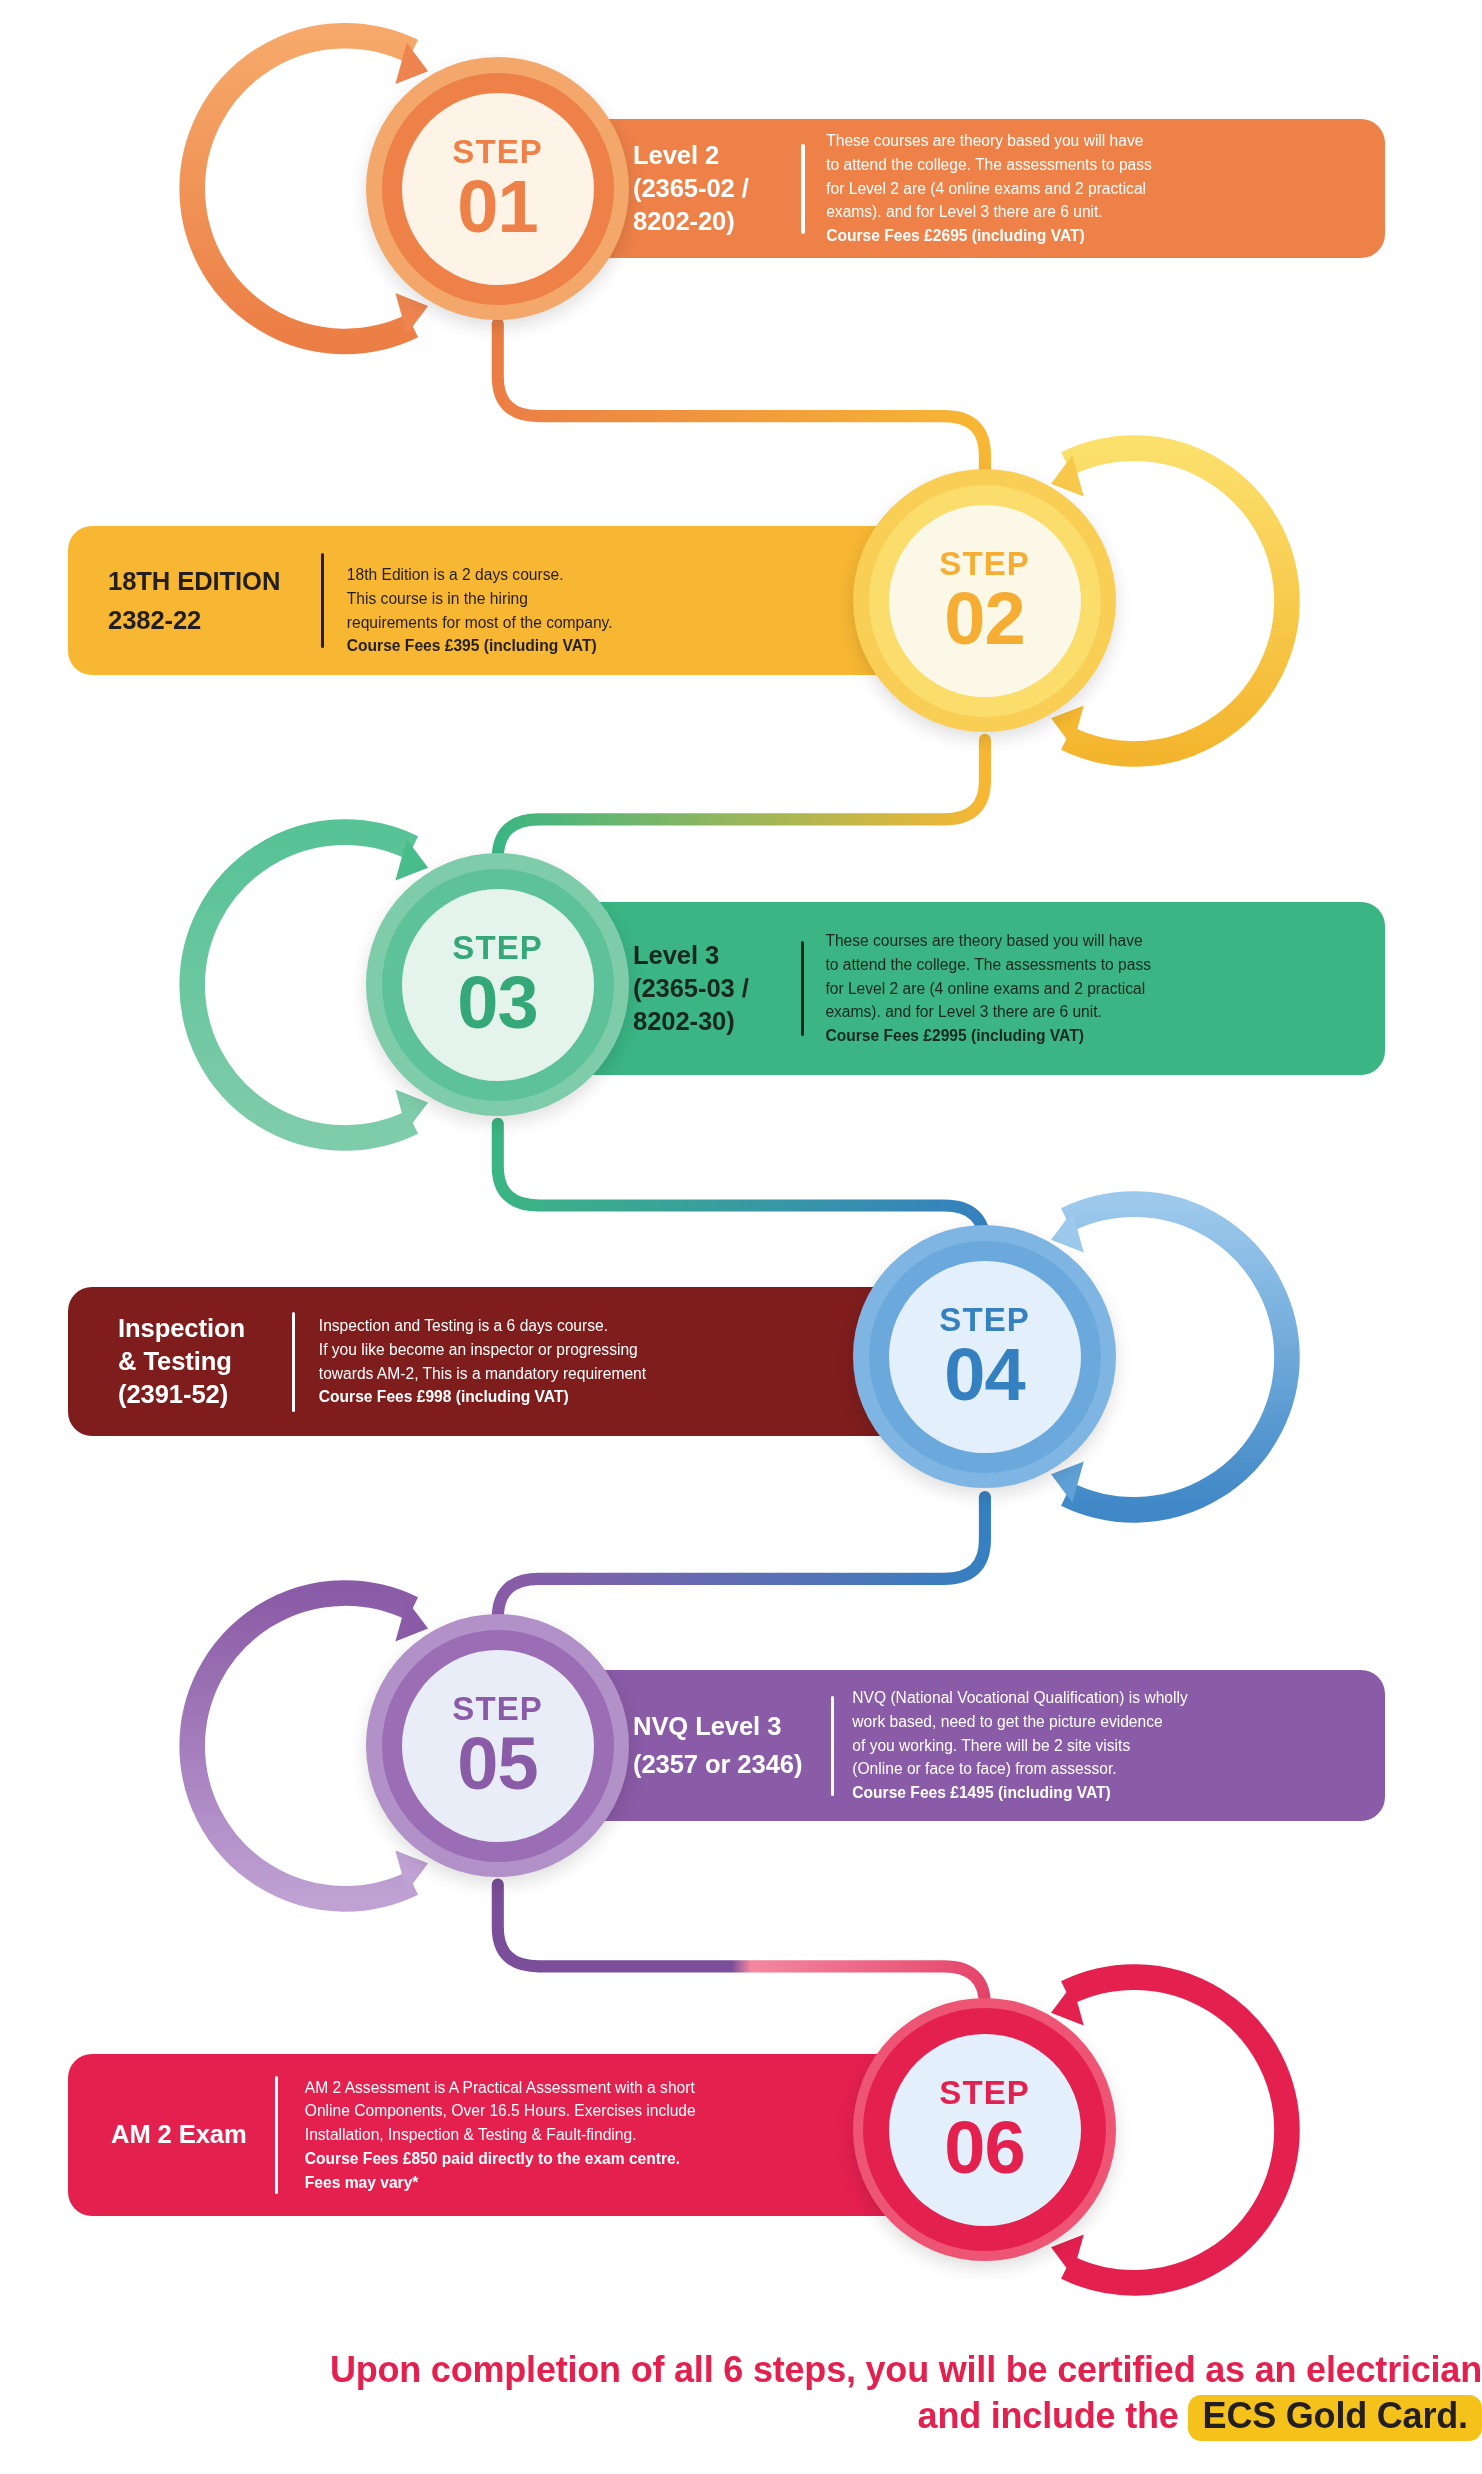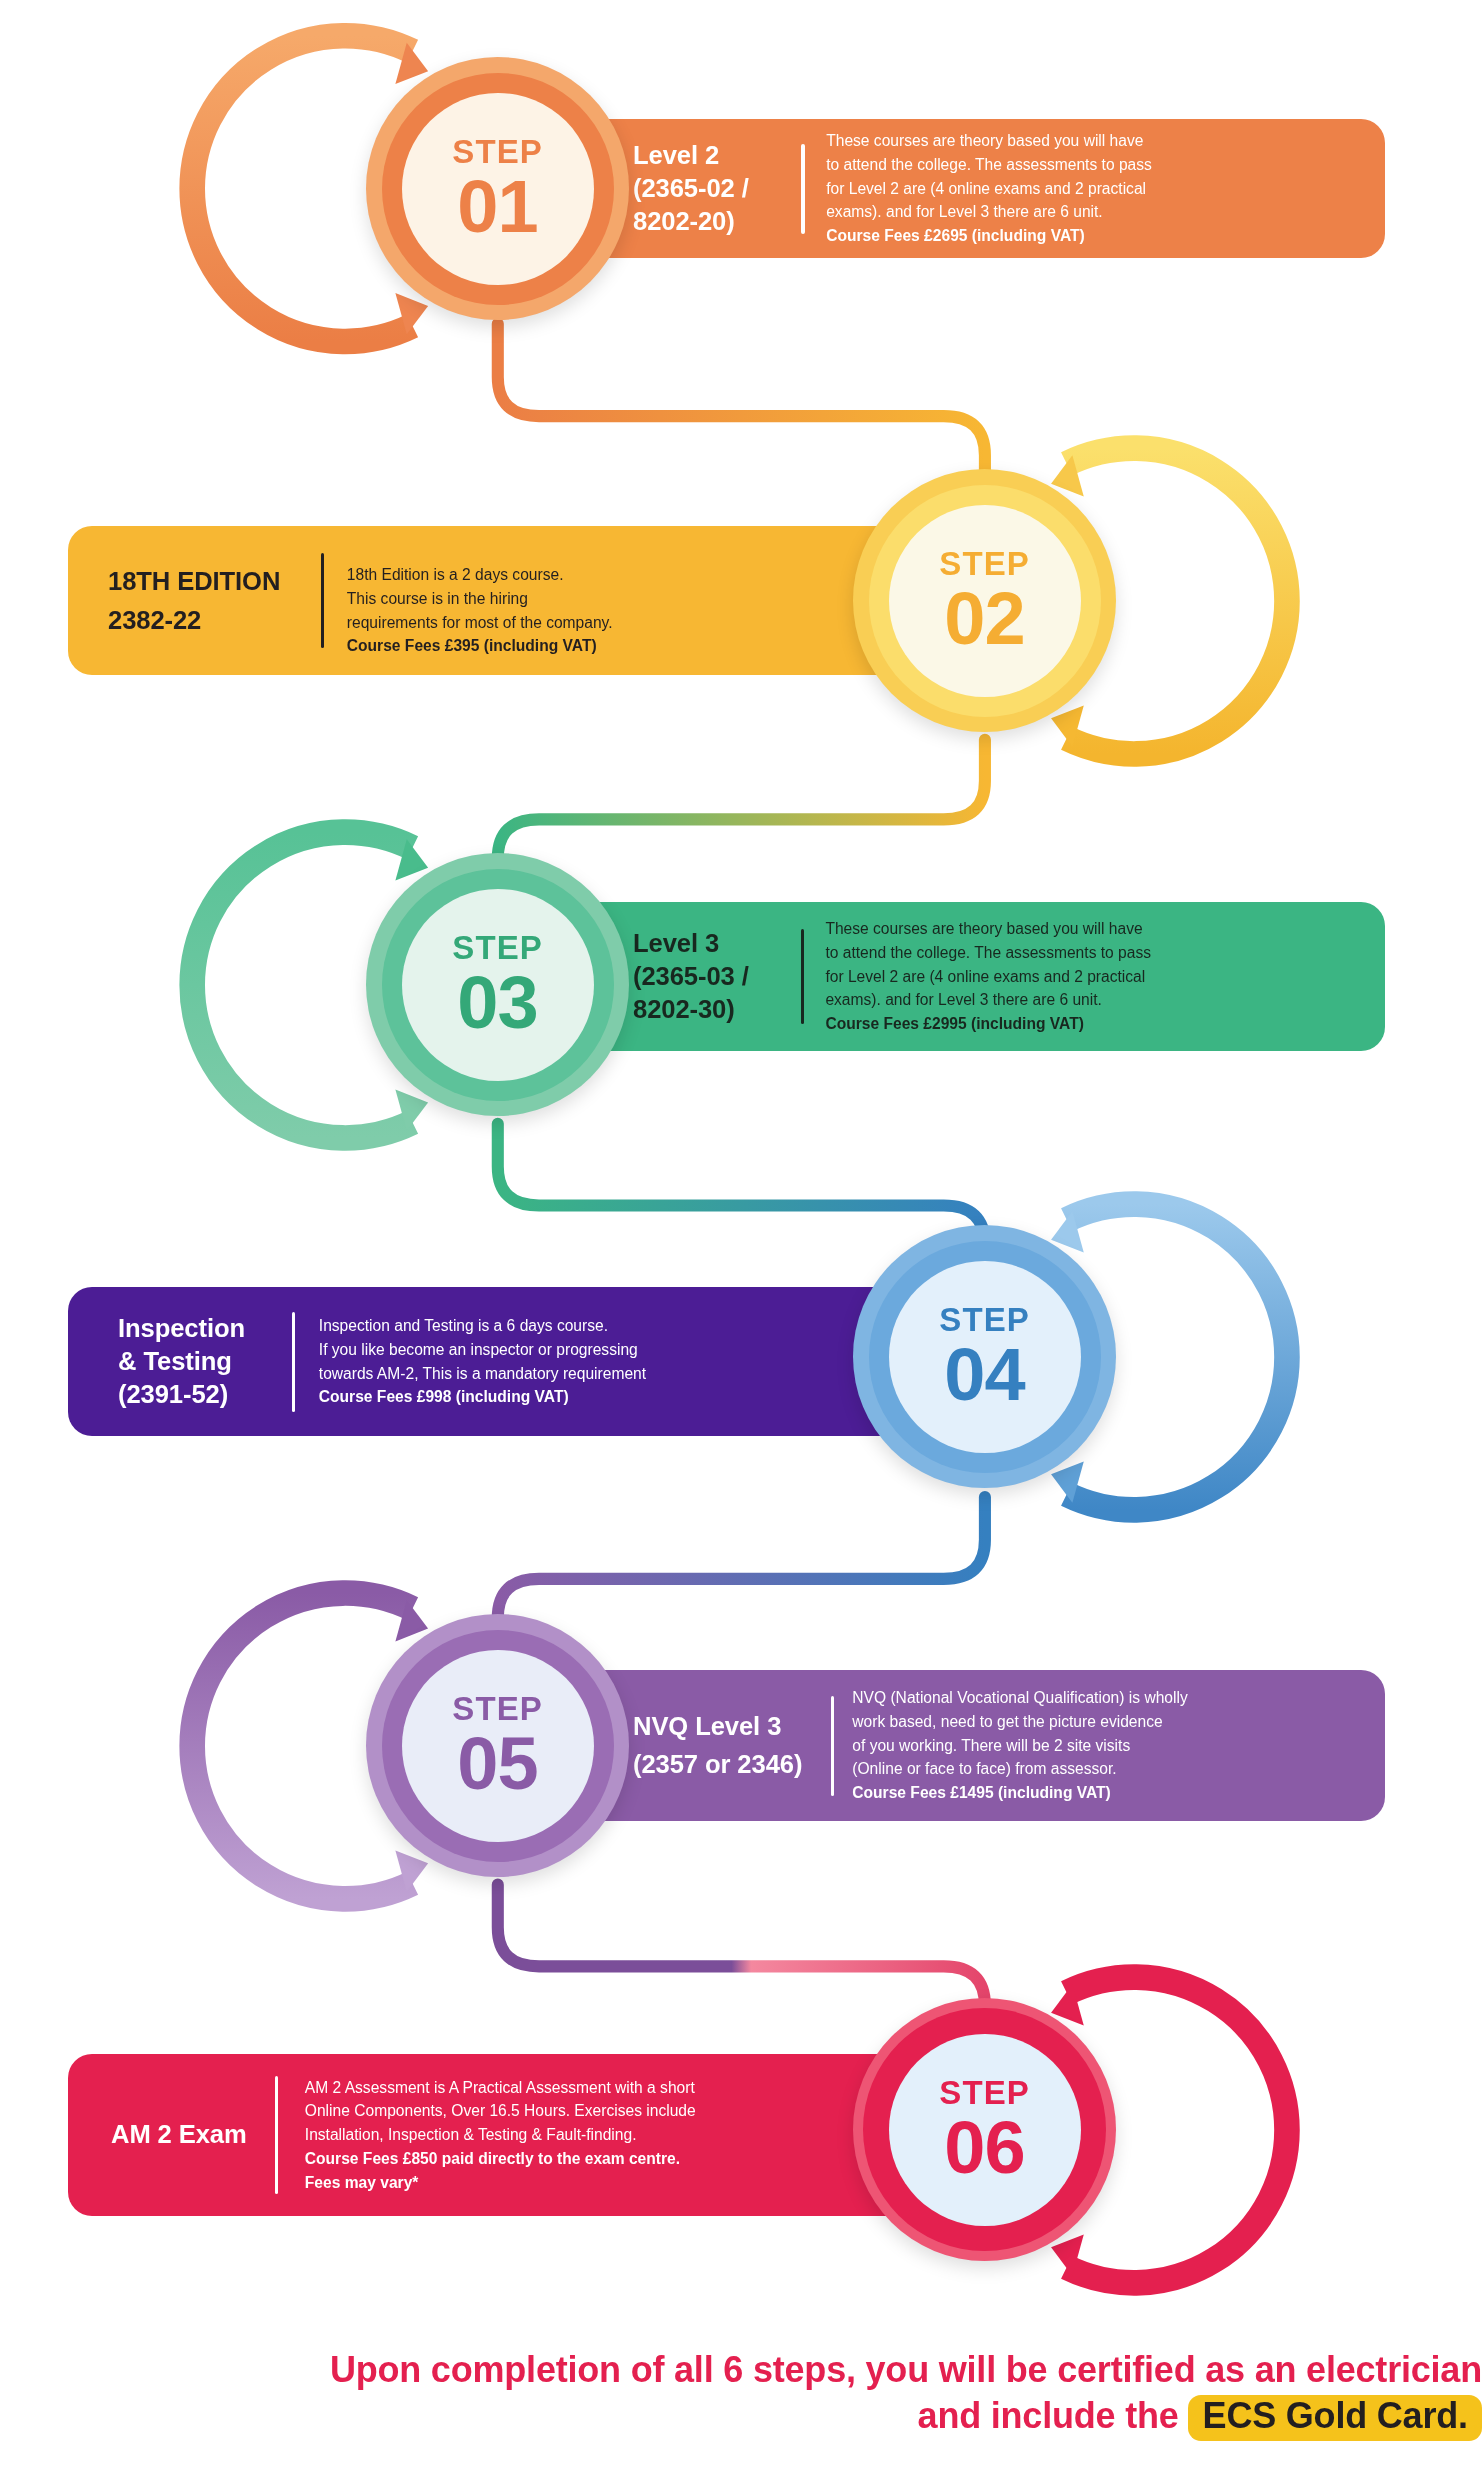--- a/index.html
+++ b/index.html
@@ -206,21 +206,21 @@
       <div class="badge-ring2" style="left:15.6px; top:15.6px; width:232px; height:232px; background:#FBDD6B;">
         <div class="badge-core" style="left:20px; top:20px; width:192px; height:192px; background:#FBF8E7;">
           <div class="badge-step" style="color:#F5AD33; font-size:33px; margin-bottom:4.3px;">STEP</div>
           <div class="badge-num" style="color:#F5AD33; font-size:74px;">02</div>
         </div>
       </div>
     </div>
   </div>
 
   <div class="step-row" style="top:0;">
-    <div class="panel" style="left:498px; top:902px; width:887px; height:149px; background:#3BB583;">
+    <div class="panel" style="left:498px; top:902px; width:887px; height:173px; background:#3BB583;">
       <div class="panel-inner" style="padding:0 0 0 135px;">
         <div class="panel-title" style="color:#18281F; font-size:25.6px; width:164px;">Level 3
 (2365-03 /
 8202-30)</div>
         <div class="divider" style="background:#18281F; width:2.8px; height:95px; margin:0 21.3px 0 4.3px;"></div>
         <div class="panel-body" style="color:#18281F; font-size:15.6px;">
           <span class="ln">These courses are theory based you will have</span>
           <span class="ln">to attend the college. The assessments to pass</span>
           <span class="ln">for Level 2 are (4 online exams and 2 practical</span>
           <span class="ln">exams). and for Level 3 there are 6 unit.</span>
@@ -232,21 +232,21 @@
       <div class="badge-ring2" style="left:15.6px; top:15.6px; width:232px; height:232px; background:#5DC29A;">
         <div class="badge-core" style="left:20px; top:20px; width:192px; height:192px; background:#E4F3EC;">
           <div class="badge-step" style="color:#34A878; font-size:33px; margin-bottom:4.3px;">STEP</div>
           <div class="badge-num" style="color:#34A878; font-size:74px;">03</div>
         </div>
       </div>
     </div>
   </div>
 
   <div class="step-row" style="top:0;">
-    <div class="panel" style="left:68px; top:1287px; width:917px; height:149px; background:#4c1d95;">
+    <div class="panel" style="left:68px; top:1287px; width:917px; height:149px; background:#7f1d1d;">
       <div class="panel-inner" style="padding:0 0 0 50px;">
         <div class="panel-title" style="color:#FFFFFF; font-size:25.6px; width:174px;">Inspection
 &amp; Testing
 (2391-52)</div>
         <div class="divider" style="background:#FFFFFF; width:2.8px; height:100px; margin:0 24px 0 0;"></div>
         <div class="panel-body" style="color:#FFFFFF; font-size:15.6px;">
           <span class="ln">Inspection and Testing is a 6 days course.</span>
           <span class="ln">If you like become an inspector or progressing</span>
           <span class="ln">towards AM-2, This is a mandatory requirement</span>
           <span class="ln fee">Course Fees £998 (including VAT)</span>

